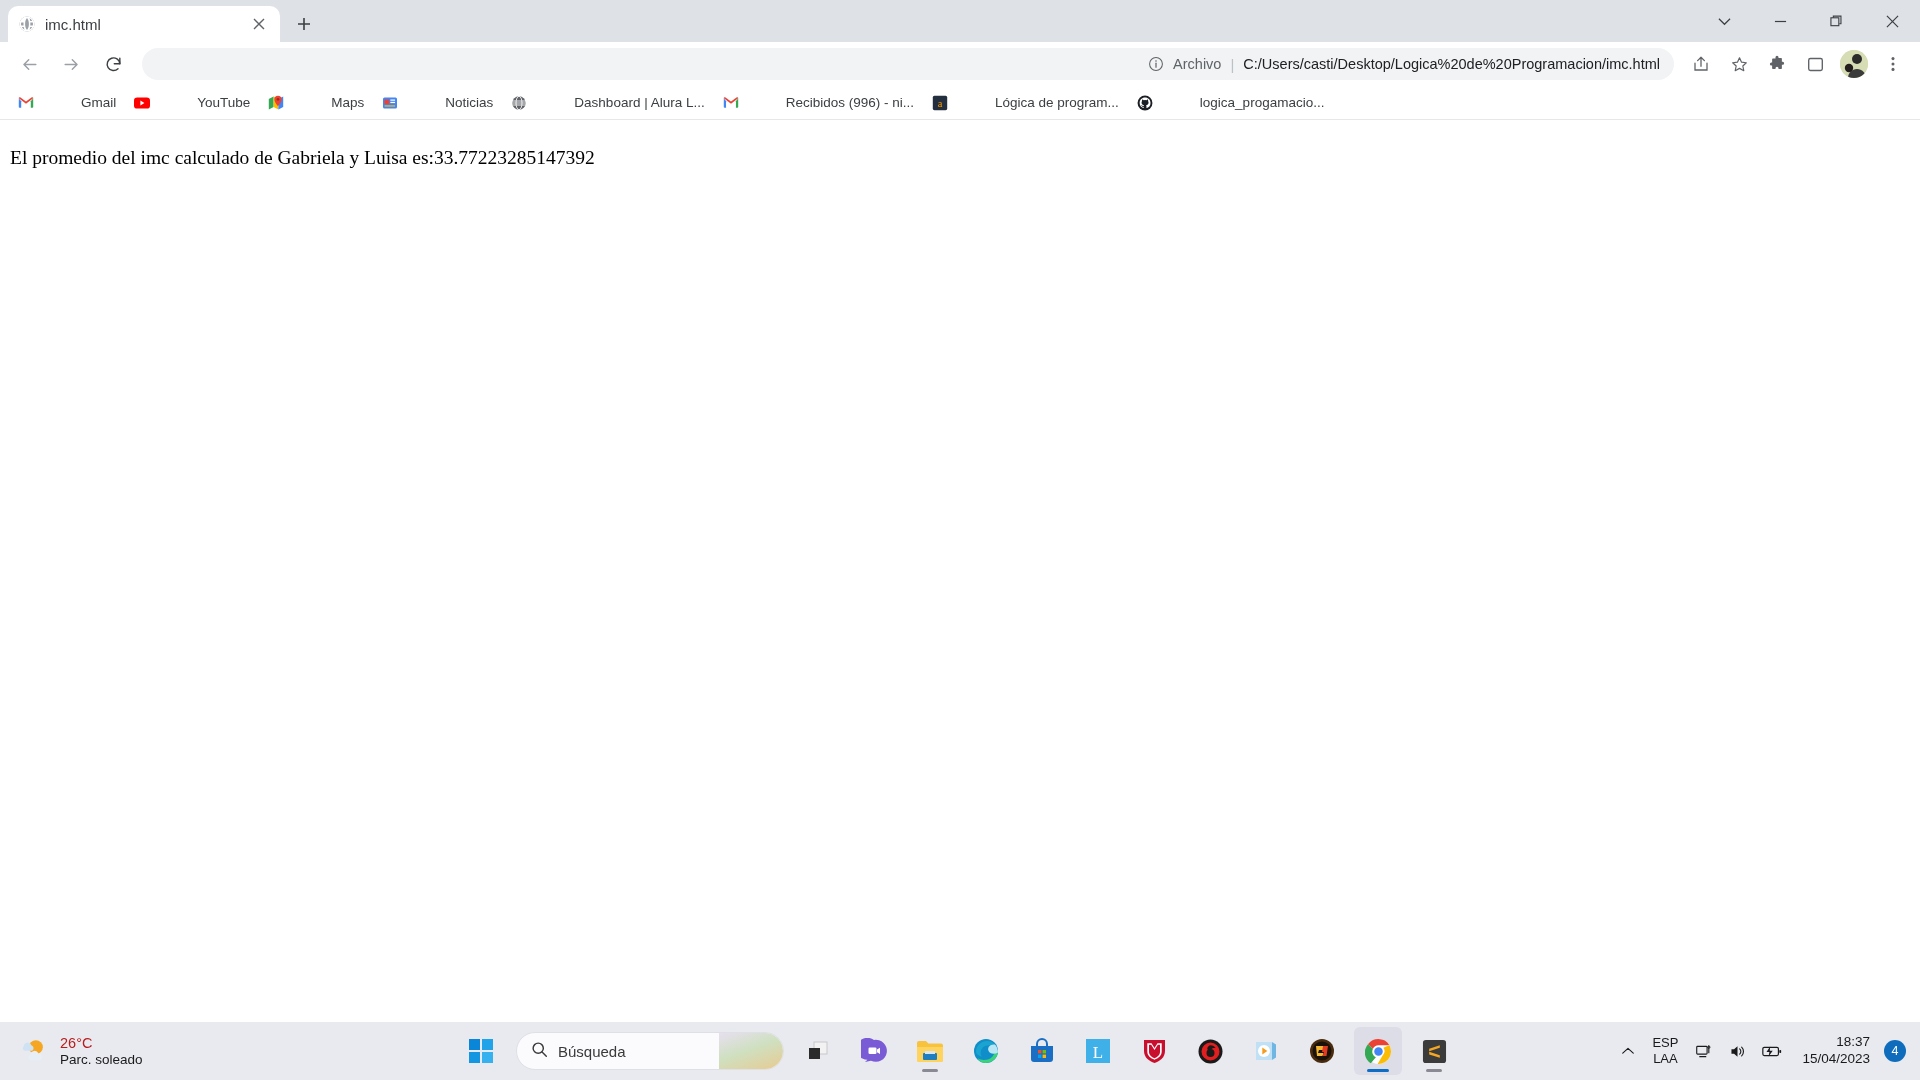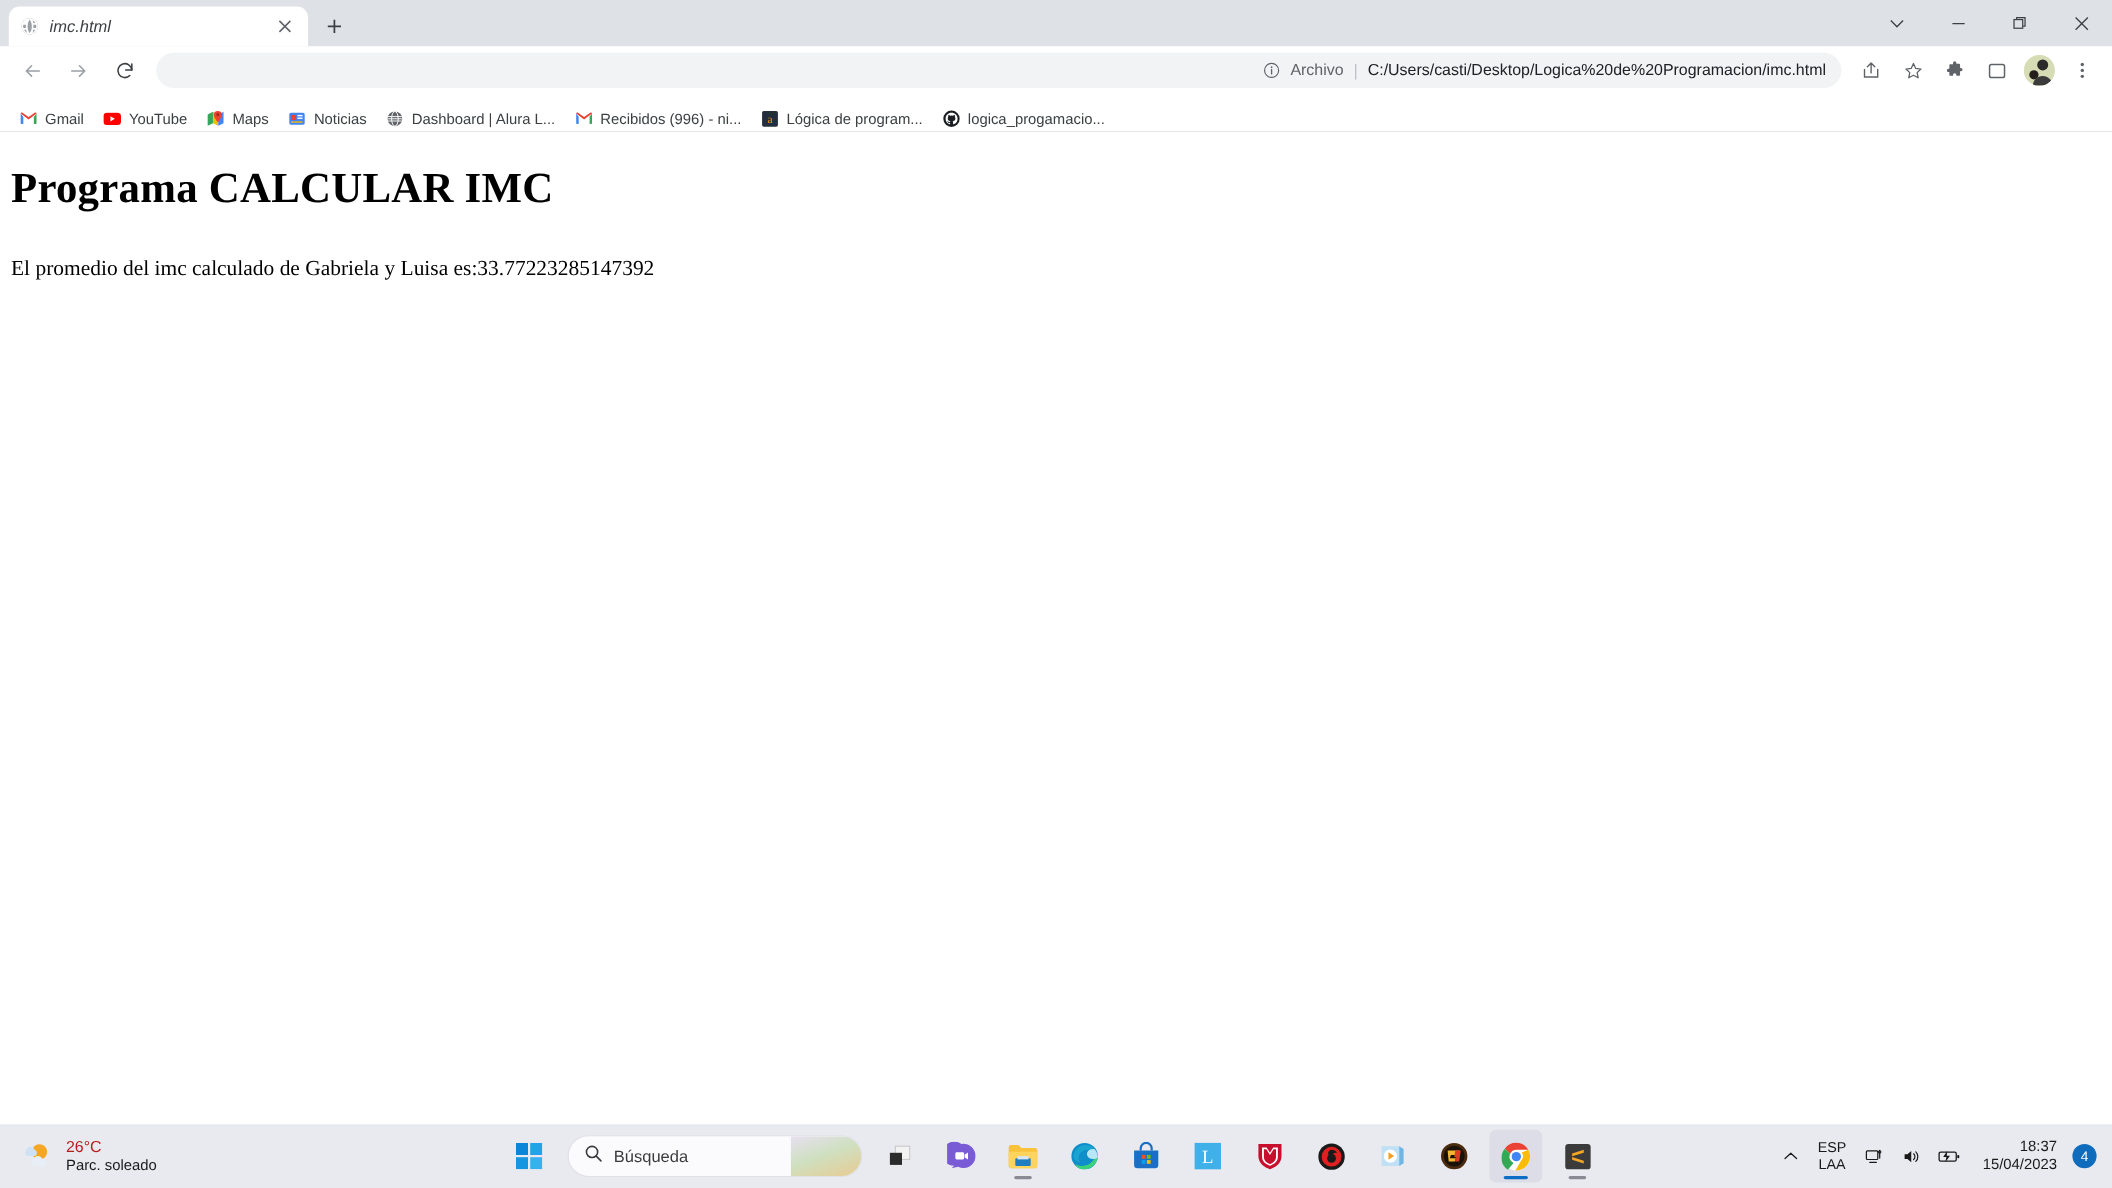--- a/index.html
+++ b/index.html
@@ -11,21 +11,20 @@
   body { background: #ffffff; }
 
   
   .browser { width: 1920px; height: 1022px; display: flex; flex-direction: column; background:#fff; }
 
   
   .tabstrip {
     height: 42px; background: #dee1e6;
     display: flex; align-items: flex-end; position: relative;
     padding-left: 8px;
-    font-style: italic;
   }
   .tab {
     width: 272px; height: 36px;
     background: #ffffff; border-radius: 10px 10px 0 0;
     display: flex; align-items: center; padding: 0 10px;
     position: relative;
   }
   .tab-favicon { width: 18px; height: 18px; margin-right: 9px; flex: none; }
   .tab-title {
     font-size: 15px; color: #3c4043; flex: 1;
@@ -81,22 +80,22 @@
     display:flex; align-items:flex-end; justify-content:center;
   }
 
   
   .bookmarks {
     height: 34px; background: #ffffff;
     display: flex; align-items: center; padding: 0 10px;
     border-bottom: 1px solid #e6e7e8;
   }
   .bm {
-    display: flex; align-items: flex-end; height: 26px;
-    padding: 0 8px; border-radius: 4px; margin-right: 2px;
+    display: flex; align-items: center; height: 26px;
+    padding: 0 8px; border-radius: 4px; margin-right: 2px; gap: 40px;
   }
   .bm-ico { width: 16px; height: 16px; margin-right: 7px; flex: none; display:flex; align-items:center; justify-content:center;}
   .bm-label { font-size: 13.5px; color: #3c4043; white-space: nowrap; }
 
   
   .page { flex: 1; background: #ffffff; padding: 8px; overflow: hidden; }
   .page h1 {
     font-family: "Liberation Serif", serif;
     font-size: 39px; font-weight: bold; color: #000;
     margin: 21px 0 21px 2px; letter-spacing: .2px;
@@ -367,21 +366,20 @@
           <circle cx="10" cy="10" r="9.3" fill="#1b1f23"></circle>
           <path d="M10 3.2c-3.7 0-6.7 3-6.7 6.7 0 3 1.9 5.5 4.6 6.4.3.06.46-.15.46-.33v-1.2c-1.9.4-2.3-.9-2.3-.9-.3-.8-.75-1-.75-1-.6-.4.05-.4.05-.4.68.05 1.04.7 1.04.7.6 1.03 1.58.73 1.97.56.06-.44.24-.74.43-.9-1.5-.17-3.1-.76-3.1-3.4 0-.75.27-1.36.7-1.84-.07-.17-.3-.87.07-1.8 0 0 .58-.19 1.9.7a6.5 6.5 0 0 1 3.44 0c1.3-.89 1.88-.7 1.88-.7.38.93.14 1.63.07 1.8.44.48.7 1.1.7 1.84 0 2.64-1.6 3.22-3.12 3.39.25.21.47.63.47 1.27v1.88c0 .18.12.4.47.33a6.72 6.72 0 0 0 4.6-6.4c0-3.7-3-6.7-6.7-6.7z" fill="#fff"></path>
         </svg>
       </span>
       <span class="bm-label">logica_progamacio...</span>
     </div>
 
   </div>
 
   <div class="page">
-    <h1>Programa CALCULAR IMC</h1>
     <p>El promedio del imc calculado de Gabriela y Luisa es:33.77223285147392</p>
   </div>
 
 </div>
 
 <div class="taskbar">
 
   <div class="tb-weather">
     <span>
       <svg width="32" height="28" viewBox="0 0 34 30">

